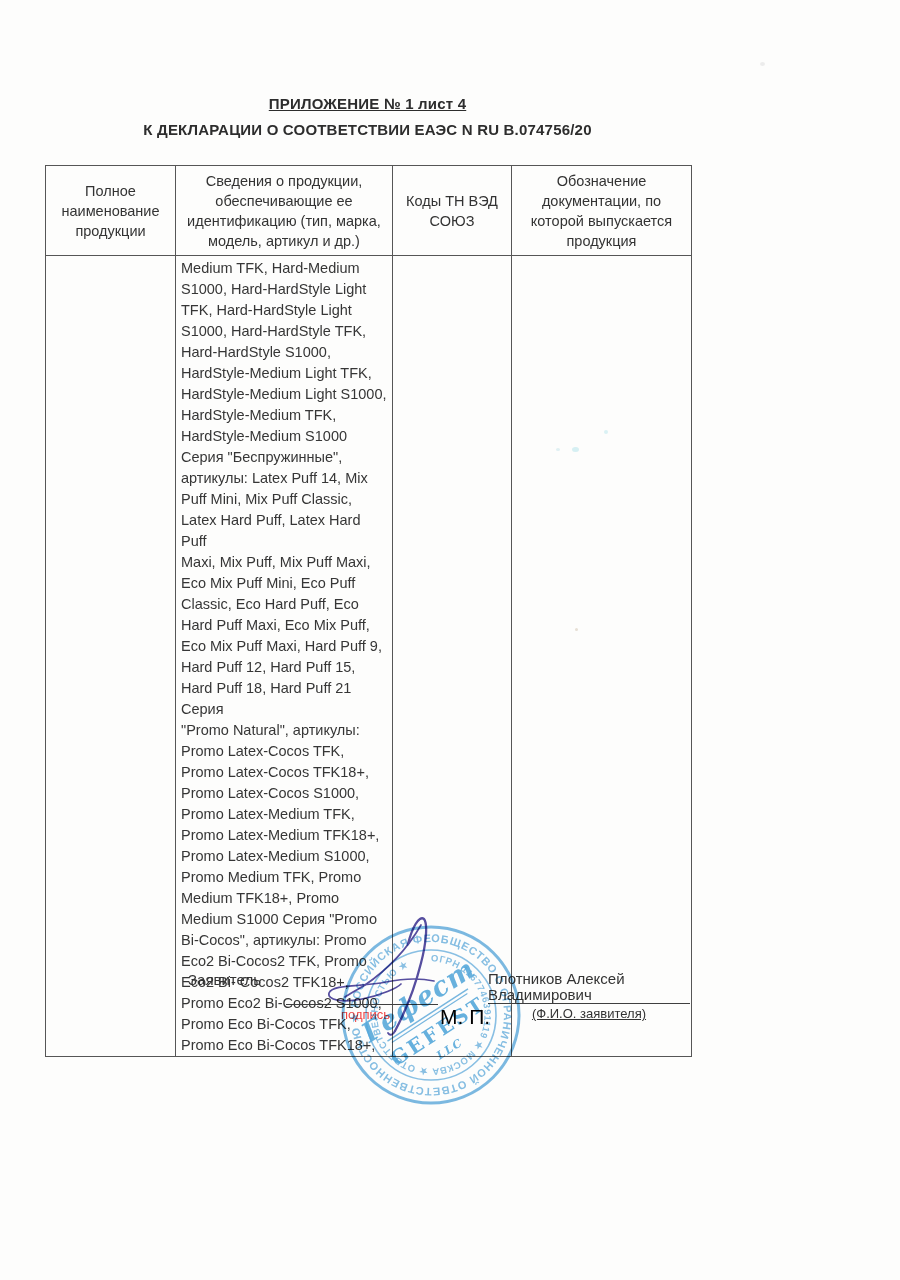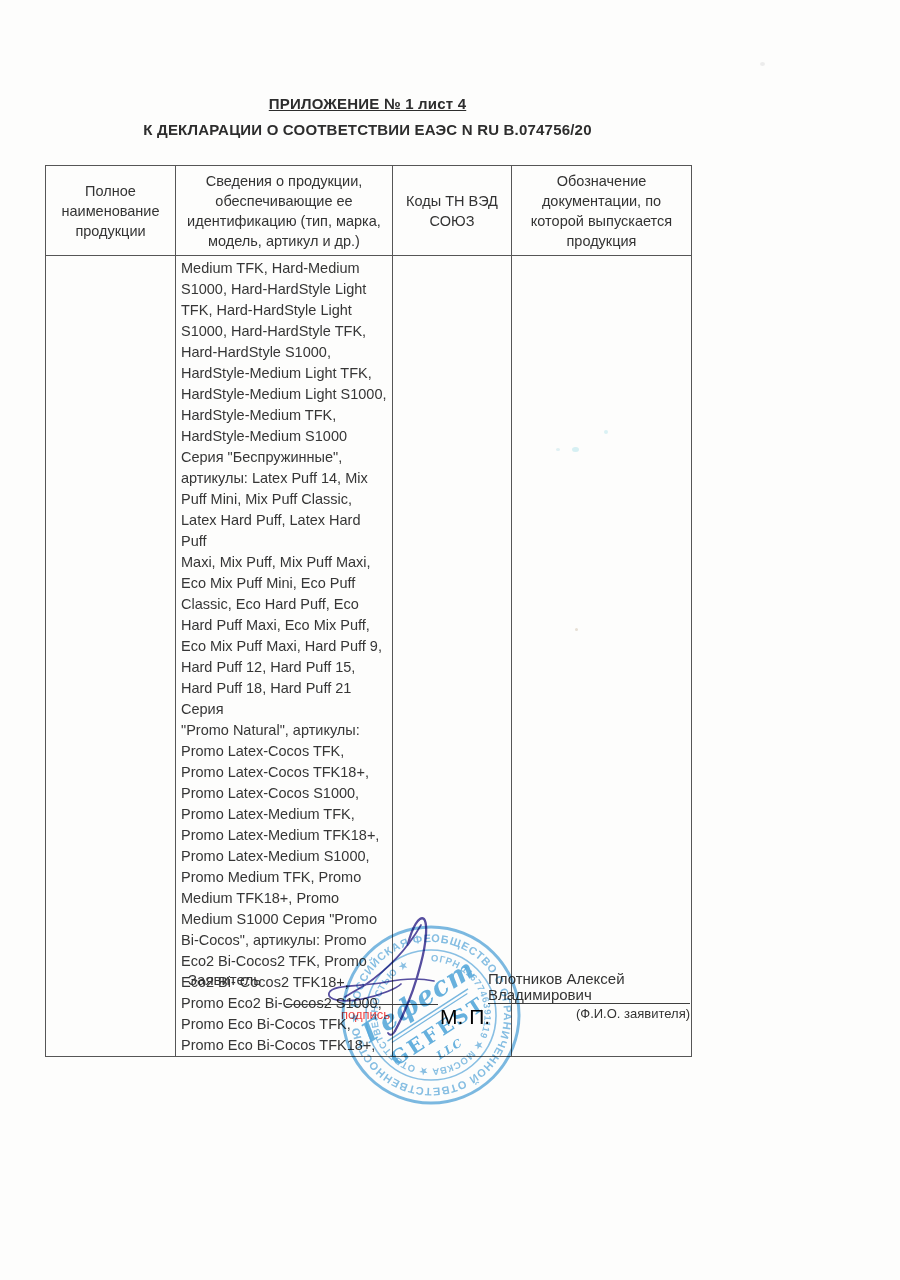--- a/index.html
+++ b/index.html
@@ -48,21 +48,21 @@
   .line1 { left:286px; top:1004px; width:152px; }
   .line2 { left:488px; top:1003px; width:202px; }
   .sig-caption { position:absolute; left:341px; top:1007px; font-size:13px; color:#ef4444; }
   .mp-label { position:absolute; left:440px; top:1005px; font-size:21px; color:#000000; }
   .applicant-name {
     position:absolute; left:488px; top:971px; width:202px;
     text-align:left; font-size:15px; line-height:16px; color:#333;
   }
   .name-caption {
     position:absolute; left:488px; top:1006px; width:202px;
-    text-align:right; font-size:13px; color:#333;
+    text-align:center; font-size:13px; color:#333;text-decoration:underline;
   }
 
   
   .stamp {
     position:absolute; left:339px; top:923px; width:184px; height:184px;
     mix-blend-mode:multiply; opacity:0.93;
   }
   .ring-text       { font-family:"Liberation Sans", sans-serif; font-size:11px; letter-spacing:0.8px; font-weight:bold; }
   .ring-text-inner { font-family:"Liberation Sans", sans-serif; font-size:9.5px; letter-spacing:0.6px; font-weight:bold; }
   .stamp-ru  { font-family:"DejaVu Serif", serif; font-style:italic; font-weight:bold; font-size:27px; letter-spacing:1px; }

